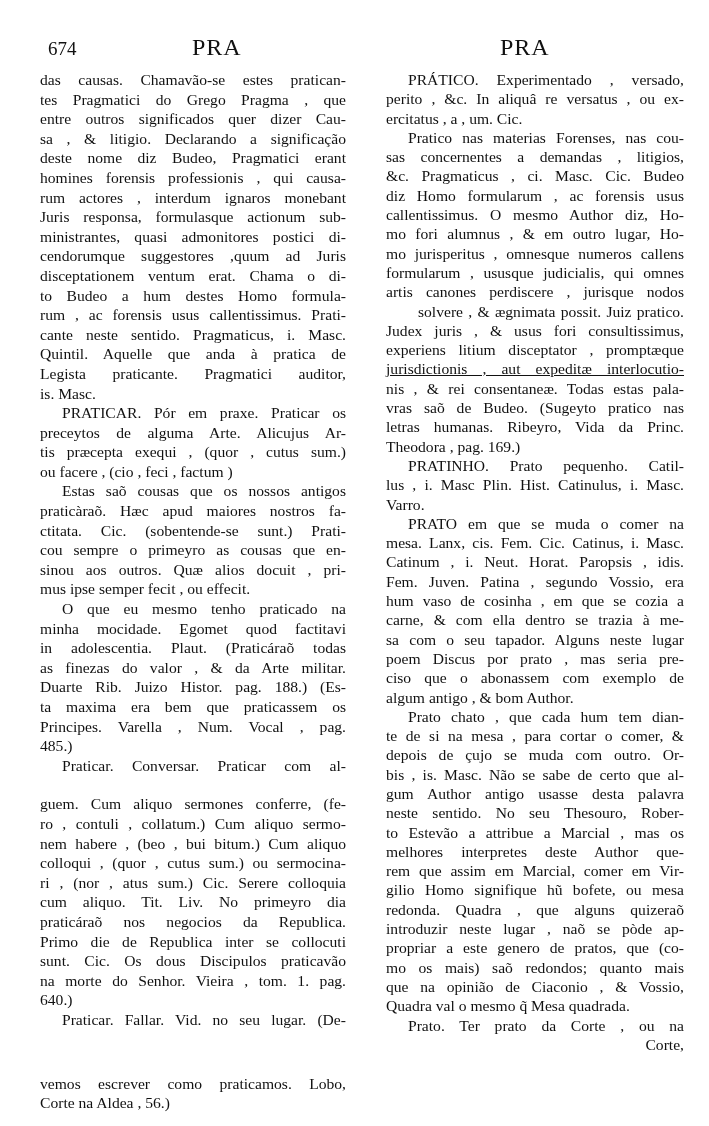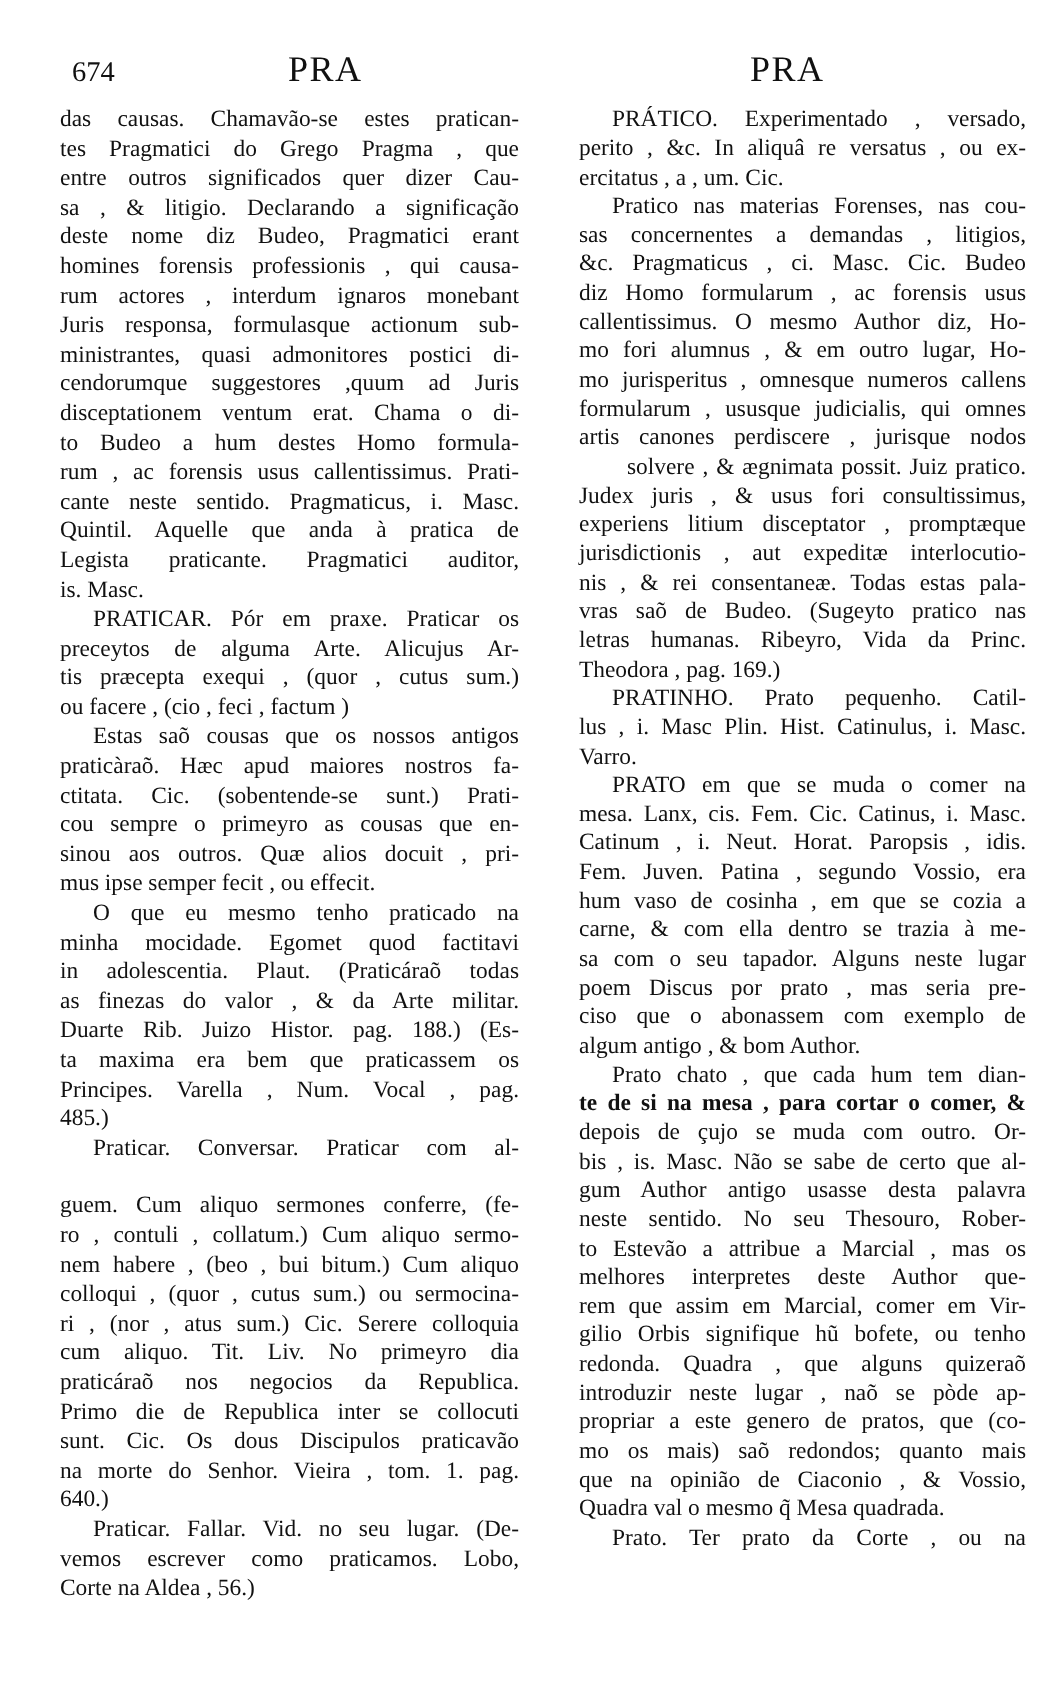--- a/index.html
+++ b/index.html
@@ -70,68 +70,69 @@
       <div class="line " style="height: 19.6px; line-height: 19.6px;">nem habere , (beo , bui bitum.) Cum aliquo</div>
       <div class="line " style="height: 19.6px; line-height: 19.6px;">colloqui , (quor , cutus sum.) ou sermocina-</div>
       <div class="line " style="height: 19.6px; line-height: 19.6px;">ri , (nor , atus sum.) Cic. Serere colloquia</div>
       <div class="line " style="height: 19.6px; line-height: 19.6px;">cum aliquo. Tit. Liv. No primeyro dia</div>
       <div class="line " style="height: 19.6px; line-height: 19.6px;">praticáraõ nos negocios da Republica.</div>
       <div class="line " style="height: 19.6px; line-height: 19.6px;">Primo die de Republica inter se collocuti</div>
       <div class="line " style="height: 19.6px; line-height: 19.6px;">sunt. Cic. Os dous Discipulos praticavão</div>
       <div class="line " style="height: 19.6px; line-height: 19.6px;">na morte do Senhor. Vieira , tom. 1. pag.</div>
       <div class="line last" style="height: 19.6px; line-height: 19.6px;">640.)</div>
       <div class="line indent" style="height: 19.6px; line-height: 19.6px;">Praticar. Fallar. Vid. no seu lugar. (De-</div>
-      <div class="line " style="height: 19.6px; line-height: 19.6px;">vemos escrever como praticamos. Lobo,</div>
+      <div class="line " style="height: 19.6px; line-height: 19.6px; margin-top: 44px;">vemos escrever como praticamos. Lobo,</div>
       <div class="line last" style="height: 19.6px; line-height: 19.6px;">Corte na Aldea , 56.)</div>
     </div>
   <div class="col right" id="col-right">
       <div class="line indent" style="height: 19.3px; line-height: 19.3px;">PRÁTICO. Experimentado , versado,</div>
       <div class="line " style="height: 19.3px; line-height: 19.3px;">perito , &amp;c. In aliquâ re versatus , ou ex-</div>
       <div class="line last" style="height: 19.3px; line-height: 19.3px;">ercitatus , a , um. Cic.</div>
       <div class="line indent" style="height: 19.3px; line-height: 19.3px;">Pratico nas materias Forenses, nas cou-</div>
       <div class="line " style="height: 19.3px; line-height: 19.3px;">sas concernentes a demandas , litigios,</div>
       <div class="line " style="height: 19.3px; line-height: 19.3px;">&amp;c. Pragmaticus , ci. Masc. Cic. Budeo</div>
       <div class="line " style="height: 19.3px; line-height: 19.3px;">diz Homo formularum , ac forensis usus</div>
       <div class="line " style="height: 19.3px; line-height: 19.3px;">callentissimus. O mesmo Author diz, Ho-</div>
       <div class="line " style="height: 19.3px; line-height: 19.3px;">mo fori alumnus , &amp; em outro lugar, Ho-</div>
       <div class="line " style="height: 19.3px; line-height: 19.3px;">mo jurisperitus , omnesque numeros callens</div>
       <div class="line " style="height: 19.3px; line-height: 19.3px;">formularum , ususque judicialis, qui omnes</div>
       <div class="line " style="height: 19.3px; line-height: 19.3px;">artis canones perdiscere , jurisque nodos</div>
       <div class="line " style="height: 19.3px; line-height: 19.3px; margin-left: 32px;">solvere , &amp; ægnimata possit. Juiz pratico.</div>
       <div class="line " style="height: 19.3px; line-height: 19.3px;">Judex juris , &amp; usus fori consultissimus,</div>
       <div class="line " style="height: 19.3px; line-height: 19.3px;">experiens litium disceptator , promptæque</div>
-      <div class="line " style="height: 19.3px; line-height: 19.3px;">jurisdictionis , aut expeditæ interlocutio-</div>
+      <div class="line " style="height: 19.3px; line-height: 19.3px; text-decoration: underline;">jurisdictionis , aut expeditæ interlocutio-</div>
       <div class="line " style="height: 19.3px; line-height: 19.3px;">nis , &amp; rei consentaneæ. Todas estas pala-</div>
       <div class="line " style="height: 19.3px; line-height: 19.3px;">vras saõ de Budeo. (Sugeyto pratico nas</div>
       <div class="line " style="height: 19.3px; line-height: 19.3px;">letras humanas. Ribeyro, Vida da Princ.</div>
       <div class="line last" style="height: 19.3px; line-height: 19.3px;">Theodora , pag. 169.)</div>
       <div class="line indent" style="height: 19.3px; line-height: 19.3px;">PRATINHO. Prato pequenho. Catil-</div>
       <div class="line " style="height: 19.3px; line-height: 19.3px;">lus , i. Masc Plin. Hist. Catinulus, i. Masc.</div>
       <div class="line last" style="height: 19.3px; line-height: 19.3px;">Varro.</div>
       <div class="line indent" style="height: 19.3px; line-height: 19.3px;">PRATO em que se muda o comer na</div>
       <div class="line " style="height: 19.3px; line-height: 19.3px;">mesa. Lanx, cis. Fem. Cic. Catinus, i. Masc.</div>
       <div class="line " style="height: 19.3px; line-height: 19.3px;">Catinum , i. Neut. Horat. Paropsis , idis.</div>
       <div class="line " style="height: 19.3px; line-height: 19.3px;">Fem. Juven. Patina , segundo Vossio, era</div>
       <div class="line " style="height: 19.3px; line-height: 19.3px;">hum vaso de cosinha , em que se cozia a</div>
       <div class="line " style="height: 19.3px; line-height: 19.3px;">carne, &amp; com ella dentro se trazia à me-</div>
       <div class="line " style="height: 19.3px; line-height: 19.3px;">sa com o seu tapador. Alguns neste lugar</div>
       <div class="line " style="height: 19.3px; line-height: 19.3px;">poem Discus por prato , mas seria pre-</div>
       <div class="line " style="height: 19.3px; line-height: 19.3px;">ciso que o abonassem com exemplo de</div>
       <div class="line last" style="height: 19.3px; line-height: 19.3px;">algum antigo , &amp; bom Author.</div>
       <div class="line indent" style="height: 19.3px; line-height: 19.3px;">Prato chato , que cada hum tem dian-</div>
-      <div class="line " style="height: 19.3px; line-height: 19.3px; font-weight: bold;">te de si na mesa , para cortar o comer, &amp;</div>
+      <div class="line " style="height: 19.3px; line-height: 19.3px;">te de si na mesa , para cortar o comer, &amp;</div>
       <div class="line " style="height: 19.3px; line-height: 19.3px;">depois de çujo se muda com outro. Or-</div>
       <div class="line " style="height: 19.3px; line-height: 19.3px;">bis , is. Masc. Não se sabe de certo que al-</div>
       <div class="line " style="height: 19.3px; line-height: 19.3px;">gum Author antigo usasse desta palavra</div>
       <div class="line " style="height: 19.3px; line-height: 19.3px;">neste sentido. No seu Thesouro, Rober-</div>
       <div class="line " style="height: 19.3px; line-height: 19.3px;">to Estevão a attribue a Marcial , mas os</div>
       <div class="line " style="height: 19.3px; line-height: 19.3px;">melhores interpretes deste Author que-</div>
       <div class="line " style="height: 19.3px; line-height: 19.3px;">rem que assim em Marcial, comer em Vir-</div>
-      <div class="line " style="height: 19.3px; line-height: 19.3px;">gilio Orbis signifique hũ bofete, ou tenho</div>
+      <div class="line " style="height: 19.3px; line-height: 19.3px;">gilio Homo signifique hũ bofete, ou mesa</div>
       <div class="line " style="height: 19.3px; line-height: 19.3px;">redonda. Quadra , que alguns quizeraõ</div>
       <div class="line " style="height: 19.3px; line-height: 19.3px;">introduzir neste lugar , naõ se pòde ap-</div>
       <div class="line " style="height: 19.3px; line-height: 19.3px;">propriar a este genero de pratos, que (co-</div>
       <div class="line " style="height: 19.3px; line-height: 19.3px;">mo os mais) saõ redondos; quanto mais</div>
       <div class="line " style="height: 19.3px; line-height: 19.3px;">que na opinião de Ciaconio , &amp; Vossio,</div>
       <div class="line last" style="height: 19.3px; line-height: 19.3px;">Quadra val o mesmo q̃ Mesa quadrada.</div>
       <div class="line indent" style="height: 19.3px; line-height: 19.3px;">Prato. Ter prato da Corte , ou na</div>
+      <div class="line rightalign" style="height: 19.3px; line-height: 19.3px;">Corte,</div>
     </div>
 </div>
 
 </body></html>

